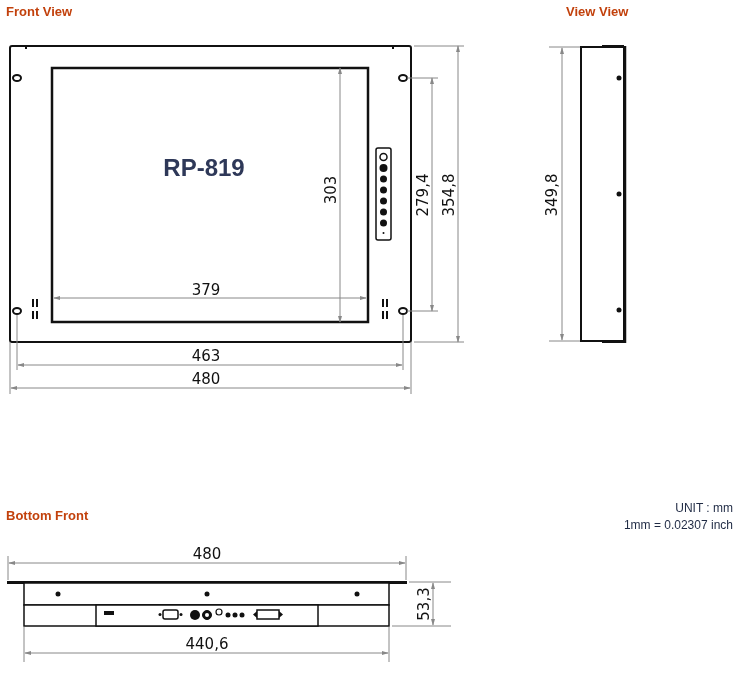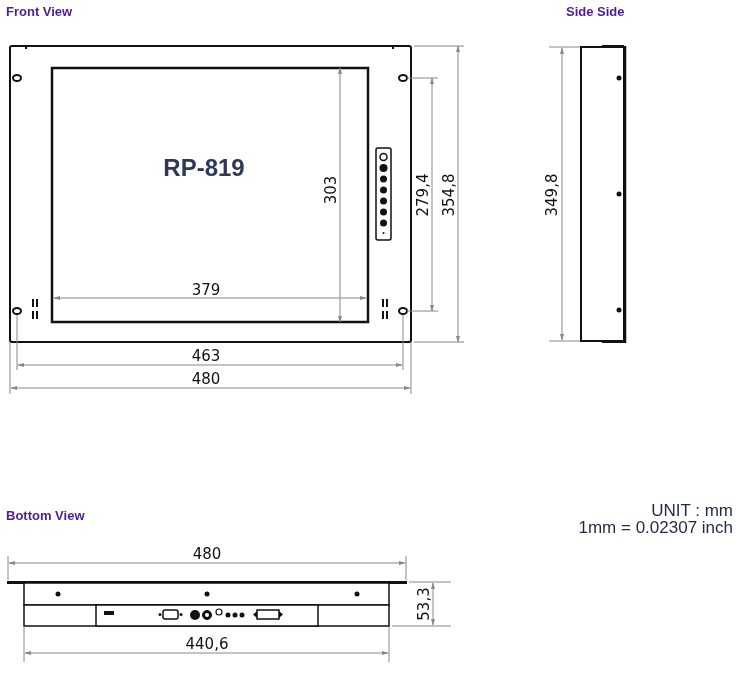--- a/index.html
+++ b/index.html
@@ -1,28 +1,28 @@
 <!DOCTYPE html>
 <html><head>
 <meta charset="utf-8">
 <style>
   html, body { margin: 0; padding: 0; background: #ffffff; }
   body { width: 743px; height: 673px; position: relative; overflow: hidden; font-family: "Liberation Sans", sans-serif; }
-  .title { position: absolute; font-weight: bold; font-size: 13px; color: #4c1d95; }
-  .unit { position: absolute; font-size: 17px; color: #1f2a44; text-align: left; }
+  .title { position: absolute; font-weight: bold; font-size: 13px; color: #c2410c; }
+  .unit { position: absolute; font-size: 12px; color: #1f2a44; text-align: left; }
   svg { position: absolute; left: 0; top: 0; }
   .dimtext { font-family: "DejaVu Sans", sans-serif; font-size: 15px; fill: #111; }
   .model { font-family: "Liberation Sans", sans-serif; font-weight: bold; font-size: 24px; fill: #2e3858; }
 </style>
 </head>
 <body>
 
 <div class="title" style="left:6px; top:4px;">Front View</div>
-<div class="title" style="left:566px; top:4px;">Side Side</div>
-<div class="title" style="left:6px; top:508px;">Bottom View</div>
+<div class="title" style="left:566px; top:4px;">View View</div>
+<div class="title" style="left:6px; top:508px;">Bottom Front</div>
 <div class="unit" style="right:10px; top:501px;">UNIT : mm</div>
 <div class="unit" style="right:10px; top:518px;">1mm = 0.02307 inch</div>
 
 <svg width="743" height="673" viewBox="0 0 743 673">
   <defs>
     <marker id="arr" viewBox="0 0 10 10" refX="9" refY="5" markerWidth="7" markerHeight="7" orient="auto-start-reverse">
       <path d="M0,2 L10,5 L0,8 z" fill="#888"></path>
     </marker>
   </defs>
 

